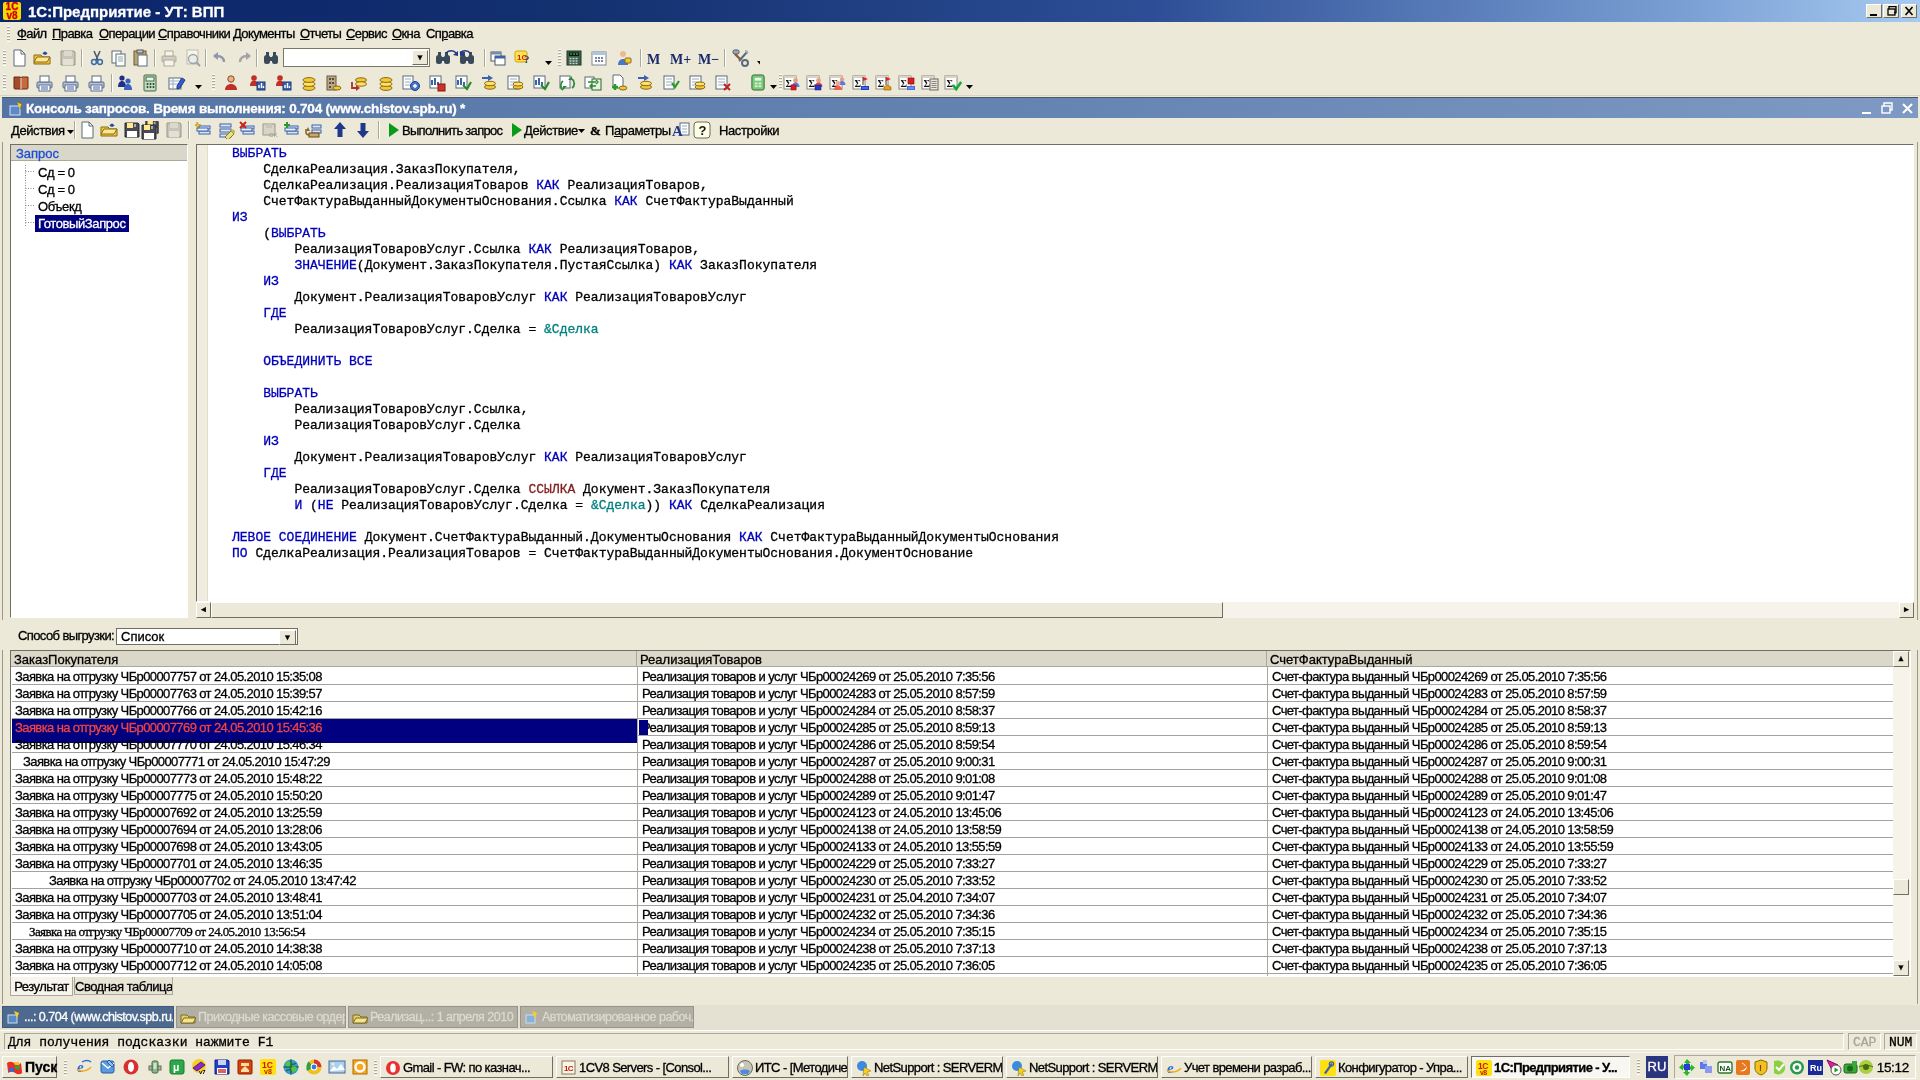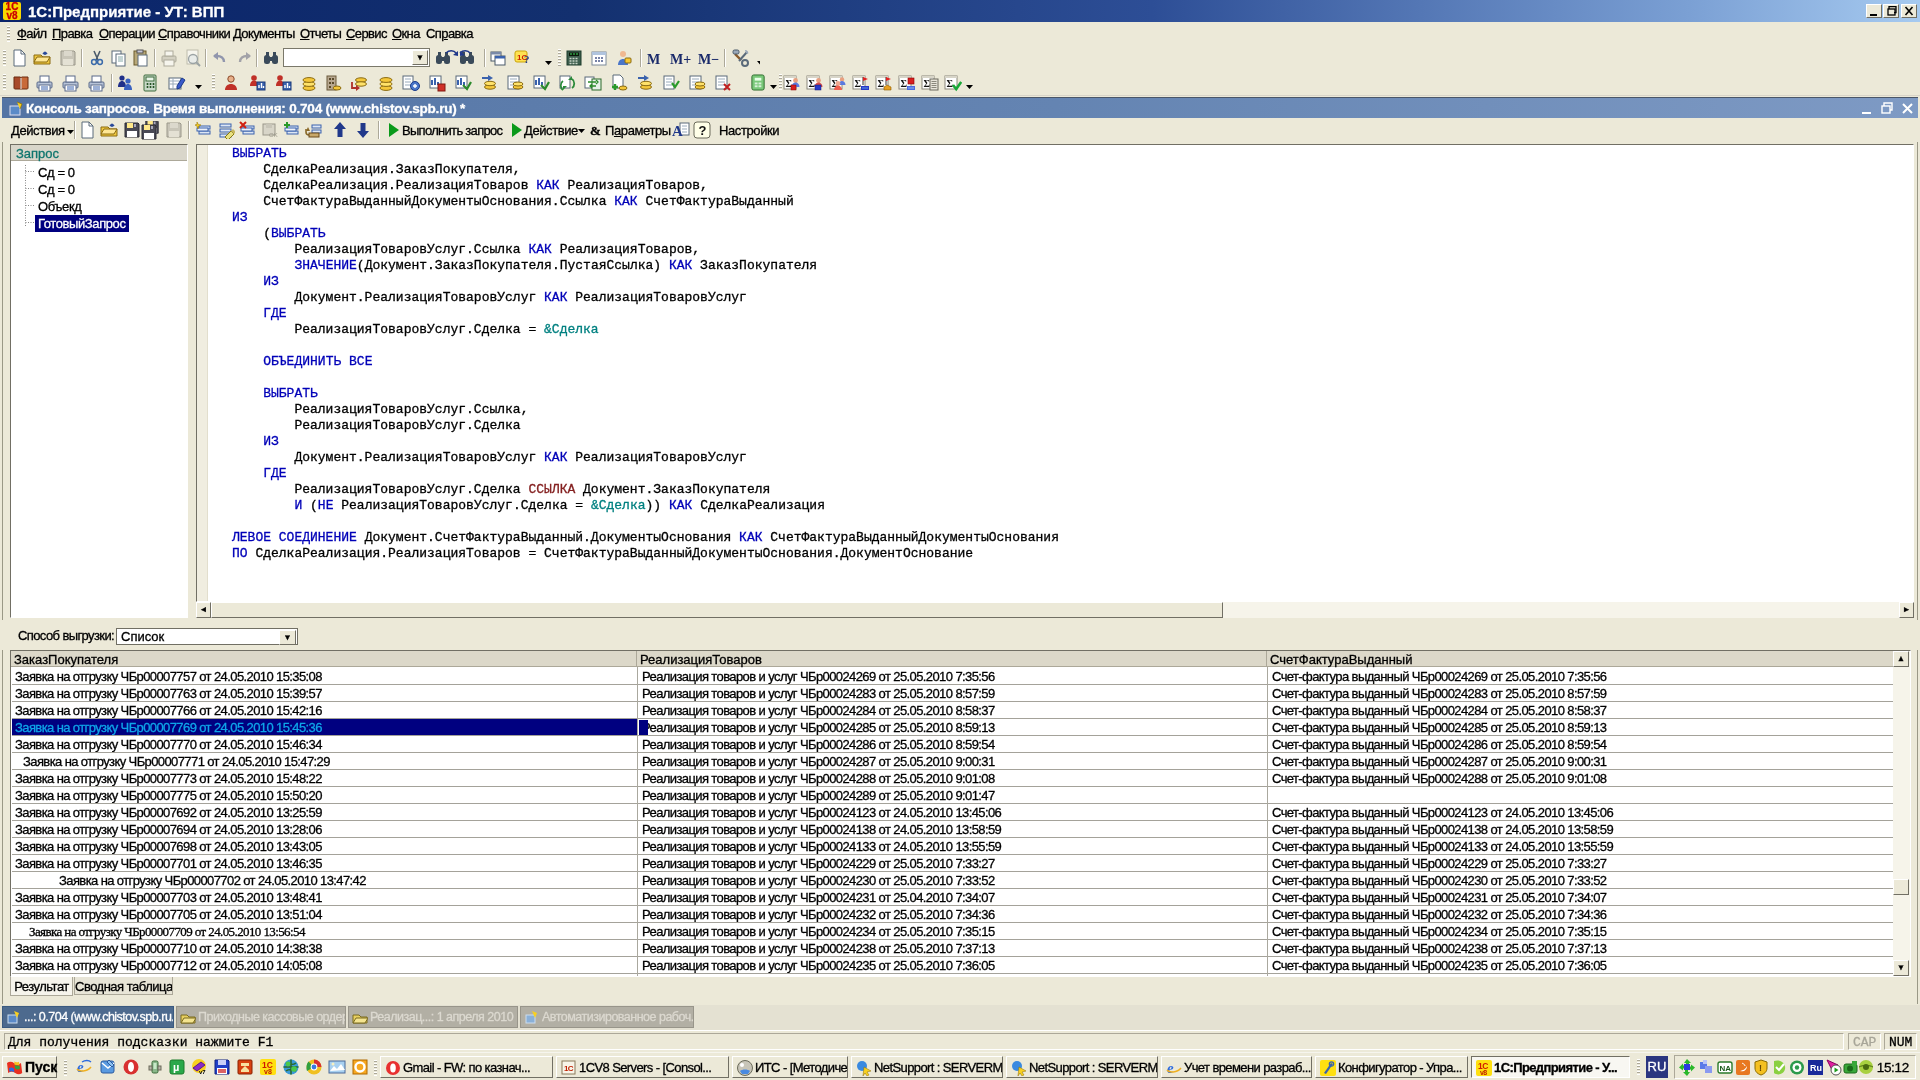--- a/index.html
+++ b/index.html
@@ -30,21 +30,21 @@
 
 
 #ctitle { left:2px; top:97px; width:1916px; height:21px; background:linear-gradient(90deg,#5474a4 0%,#6484b2 55%,#7e9ac4 100%); border-top:1px solid #4a5668; }
 #ctitle .ctext { left:24px; top:3px; color:#fff; font-weight:bold; font-size:13.5px; letter-spacing:-0.2px; }
 #ctoolbar { left:2px; top:118px; width:1916px; height:24px; background:#ece9d8; }
 #ctoolbar .txt { position:absolute; top:5px; color:#000; font-size:13px; letter-spacing:-0.4px; }
 
 
 #tree { left:10px; top:144px; width:178px; height:474px; background:#fff;
   border:1px solid; border-color:#716f64 #fff #fff #716f64; }
-#tree .hdr { left:0px; top:0px; width:176px; height:16px; background:#d9d6ca; border-bottom:1px solid #aca899; color:#0f766e; padding:1px 0 0 5px; }
+#tree .hdr { left:0px; top:0px; width:176px; height:16px; background:#d9d6ca; border-bottom:1px solid #aca899; color:#1d4ed8; padding:1px 0 0 5px; }
 #tree .ti { position:absolute; left:24px; font-size:13px; color:#000; padding:1px 3px; letter-spacing:-0.4px; }
 #tree .sel { background:#000080; color:#fff; }
 
 
 #editor { left:196px; top:144px; width:1718px; height:458px; background:#fff;
   border:1px solid; border-color:#716f64 #fff #fff #716f64; }
 #editor .margin { left:0; top:0; width:11px; height:456px; background:#f0ede0; border-right:1px solid #e2decd; }
 #code { left:35px; top:1px; font-family:"Liberation Mono", monospace; font-size:13px; line-height:16px; white-space:pre; color:#000; }
 .kw { color:#0000b8; } .par { color:#008080; } .rf { color:#842020; }
 
@@ -775,21 +775,21 @@
         <div class="cell" style="left:0;width:625px;">Заявка на отгрузку ЧБр00007763 от 24.05.2010 15:39:57</div>
         <div class="cell" style="left:627px;width:627px">Реализация товаров и услуг ЧБр00024283 от 25.05.2010 8:57:59</div>
         <div class="cell" style="left:1257px;width:625px">Счет-фактура выданный ЧБр00024283 от 25.05.2010 8:57:59</div>
       </div>
 <div class="row" style="left:1px;top:51px;width:1882px">
         <div class="cell" style="left:0;width:625px;">Заявка на отгрузку ЧБр00007766 от 24.05.2010 15:42:16</div>
         <div class="cell" style="left:627px;width:627px">Реализация товаров и услуг ЧБр00024284 от 25.05.2010 8:58:37</div>
         <div class="cell" style="left:1257px;width:625px">Счет-фактура выданный ЧБр00024284 от 25.05.2010 8:58:37</div>
       </div>
 <div class="row" style="left:1px;top:68px;width:1882px">
-        <div class="cell" style="left:0;width:625px;background:#000080;color:#0ea5e9;top:0;height:16px;padding-top:1px;">Заявка на отгрузку ЧБр00007769 от 24.05.2010 15:45:36</div>
+        <div class="cell" style="left:0;width:625px;background:#000080;color:#ef4444;top:0;height:24px;padding-top:1px;">Заявка на отгрузку ЧБр00007769 от 24.05.2010 15:45:36</div>
         <div class="cell" style="left:627px;width:627px"><span style="position:absolute;left:0;top:0;width:9px;height:16px;background:#000080"></span>Реализация товаров и услуг ЧБр00024285 от 25.05.2010 8:59:13</div>
         <div class="cell" style="left:1257px;width:625px">Счет-фактура выданный ЧБр00024285 от 25.05.2010 8:59:13</div>
       </div>
 <div class="row" style="left:1px;top:85px;width:1882px">
         <div class="cell" style="left:0;width:625px;">Заявка на отгрузку ЧБр00007770 от 24.05.2010 15:46:34</div>
         <div class="cell" style="left:627px;width:627px">Реализация товаров и услуг ЧБр00024286 от 25.05.2010 8:59:54</div>
         <div class="cell" style="left:1257px;width:625px">Счет-фактура выданный ЧБр00024286 от 25.05.2010 8:59:54</div>
       </div>
 <div class="row" style="left:1px;top:102px;width:1882px">
         <div class="cell" style="left:0;width:625px;margin-left:8px;">Заявка на отгрузку ЧБр00007771 от 24.05.2010 15:47:29</div>
@@ -797,20 +797,21 @@
         <div class="cell" style="left:1257px;width:625px">Счет-фактура выданный ЧБр00024287 от 25.05.2010 9:00:31</div>
       </div>
 <div class="row" style="left:1px;top:119px;width:1882px">
         <div class="cell" style="left:0;width:625px;">Заявка на отгрузку ЧБр00007773 от 24.05.2010 15:48:22</div>
         <div class="cell" style="left:627px;width:627px">Реализация товаров и услуг ЧБр00024288 от 25.05.2010 9:01:08</div>
         <div class="cell" style="left:1257px;width:625px">Счет-фактура выданный ЧБр00024288 от 25.05.2010 9:01:08</div>
       </div>
 <div class="row" style="left:1px;top:136px;width:1882px">
         <div class="cell" style="left:0;width:625px;">Заявка на отгрузку ЧБр00007775 от 24.05.2010 15:50:20</div>
         <div class="cell" style="left:627px;width:627px">Реализация товаров и услуг ЧБр00024289 от 25.05.2010 9:01:47</div>
+        <div class="cell" style="left:1257px;width:625px">Счет-фактура выданный ЧБр00024289 от 25.05.2010 9:01:47</div>
       </div>
 <div class="row" style="left:1px;top:153px;width:1882px">
         <div class="cell" style="left:0;width:625px;">Заявка на отгрузку ЧБр00007692 от 24.05.2010 13:25:59</div>
         <div class="cell" style="left:627px;width:627px">Реализация товаров и услуг ЧБр00024123 от 24.05.2010 13:45:06</div>
         <div class="cell" style="left:1257px;width:625px">Счет-фактура выданный ЧБр00024123 от 24.05.2010 13:45:06</div>
       </div>
 <div class="row" style="left:1px;top:170px;width:1882px">
         <div class="cell" style="left:0;width:625px;">Заявка на отгрузку ЧБр00007694 от 24.05.2010 13:28:06</div>
         <div class="cell" style="left:627px;width:627px">Реализация товаров и услуг ЧБр00024138 от 24.05.2010 13:58:59</div>
         <div class="cell" style="left:1257px;width:625px">Счет-фактура выданный ЧБр00024138 от 24.05.2010 13:58:59</div>
@@ -819,21 +820,21 @@
         <div class="cell" style="left:0;width:625px;">Заявка на отгрузку ЧБр00007698 от 24.05.2010 13:43:05</div>
         <div class="cell" style="left:627px;width:627px">Реализация товаров и услуг ЧБр00024133 от 24.05.2010 13:55:59</div>
         <div class="cell" style="left:1257px;width:625px">Счет-фактура выданный ЧБр00024133 от 24.05.2010 13:55:59</div>
       </div>
 <div class="row" style="left:1px;top:204px;width:1882px">
         <div class="cell" style="left:0;width:625px;">Заявка на отгрузку ЧБр00007701 от 24.05.2010 13:46:35</div>
         <div class="cell" style="left:627px;width:627px">Реализация товаров и услуг ЧБр00024229 от 25.05.2010 7:33:27</div>
         <div class="cell" style="left:1257px;width:625px">Счет-фактура выданный ЧБр00024229 от 25.05.2010 7:33:27</div>
       </div>
 <div class="row" style="left:1px;top:221px;width:1882px">
-        <div class="cell" style="left:10px;width:625px;padding-left:37px;">Заявка на отгрузку ЧБр00007702 от 24.05.2010 13:47:42</div>
+        <div class="cell" style="left:0;width:625px;padding-left:37px;">Заявка на отгрузку ЧБр00007702 от 24.05.2010 13:47:42</div>
         <div class="cell" style="left:627px;width:627px">Реализация товаров и услуг ЧБр00024230 от 25.05.2010 7:33:52</div>
         <div class="cell" style="left:1257px;width:625px">Счет-фактура выданный ЧБр00024230 от 25.05.2010 7:33:52</div>
       </div>
 <div class="row" style="left:1px;top:238px;width:1882px">
         <div class="cell" style="left:0;width:625px;">Заявка на отгрузку ЧБр00007703 от 24.05.2010 13:48:41</div>
         <div class="cell" style="left:627px;width:627px">Реализация товаров и услуг ЧБр00024231 от 25.04.2010 7:34:07</div>
         <div class="cell" style="left:1257px;width:625px">Счет-фактура выданный ЧБр00024231 от 25.05.2010 7:34:07</div>
       </div>
 <div class="row" style="left:1px;top:255px;width:1882px">
         <div class="cell" style="left:0;width:625px;">Заявка на отгрузку ЧБр00007705 от 24.05.2010 13:51:04</div>

